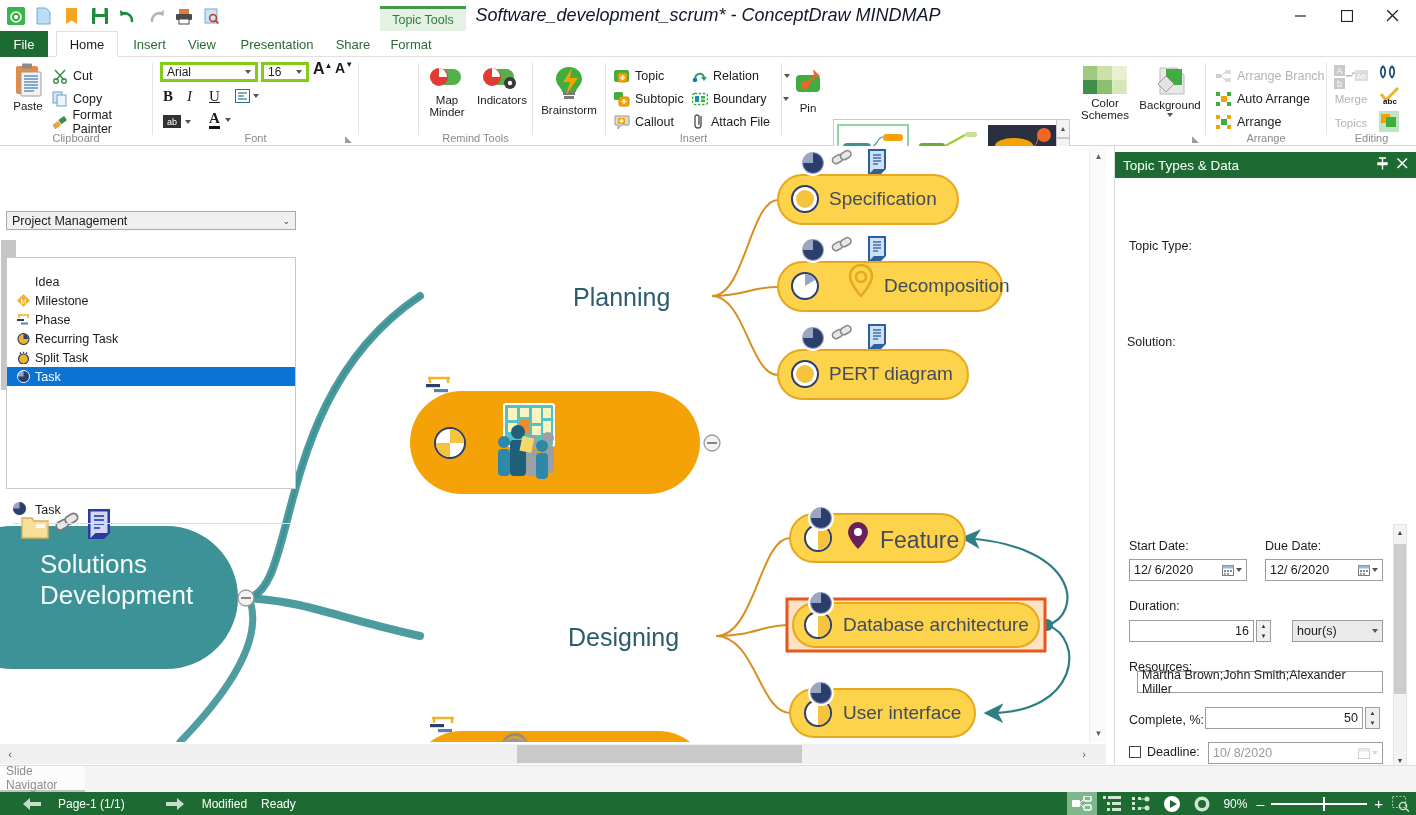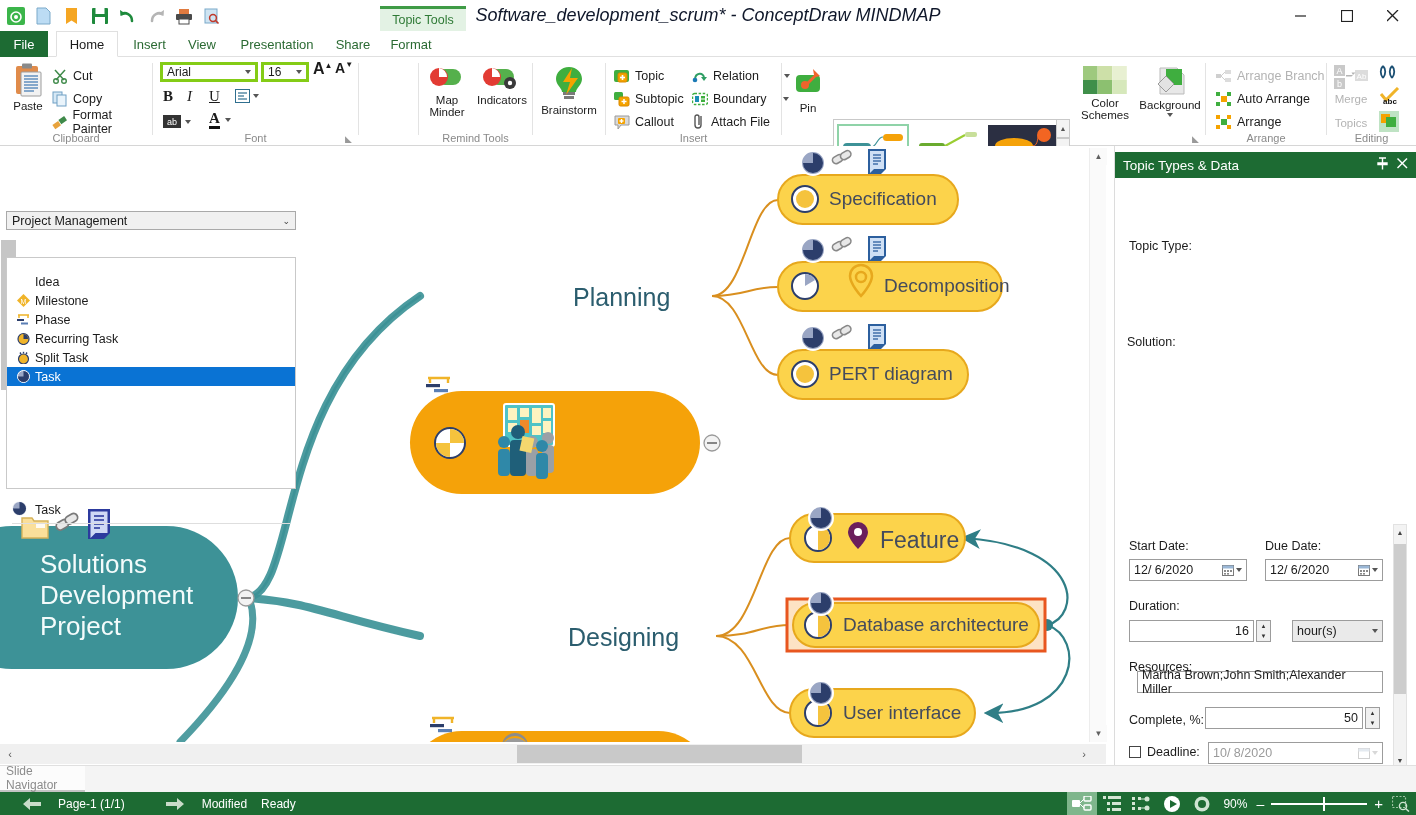--- a/index.html
+++ b/index.html
@@ -794,21 +794,20 @@
           <line x1="6" y1="11" x2="16" y2="11"></line>
           <line x1="6" y1="15" x2="16" y2="15"></line>
           <line x1="6" y1="19" x2="12" y2="19"></line>
         </g>
     </g>
   </svg>
 
   <div class="node-label" style="left:40px; top:403px; font-size:26px; color:#f3fbfb; line-height:31px;">
     <div>Solutions</div>
     <div>Development</div>
-    <div>Project</div>
   </div>
 
   <div class="node-label" style="left:573px; top:137px; font-size:25px; color:#2b5d6e;">Planning</div>
   <div class="node-label" style="left:568px; top:477px; font-size:25px; color:#2b5d6e;">Designing</div>
 
   <div class="node-label" style="left:829px; top:42px; font-size:19px; color:#444b5c;">Specification</div>
   <div class="node-label" style="left:884px; top:129px; font-size:19px; color:#444b5c;">Decomposition</div>
   <div class="node-label" style="left:829px; top:217px; font-size:19px; color:#444b5c;">PERT diagram</div>
 
   <div class="node-label" style="left:880px; top:381px; font-size:23px; color:#444b5c;">Feature</div>

